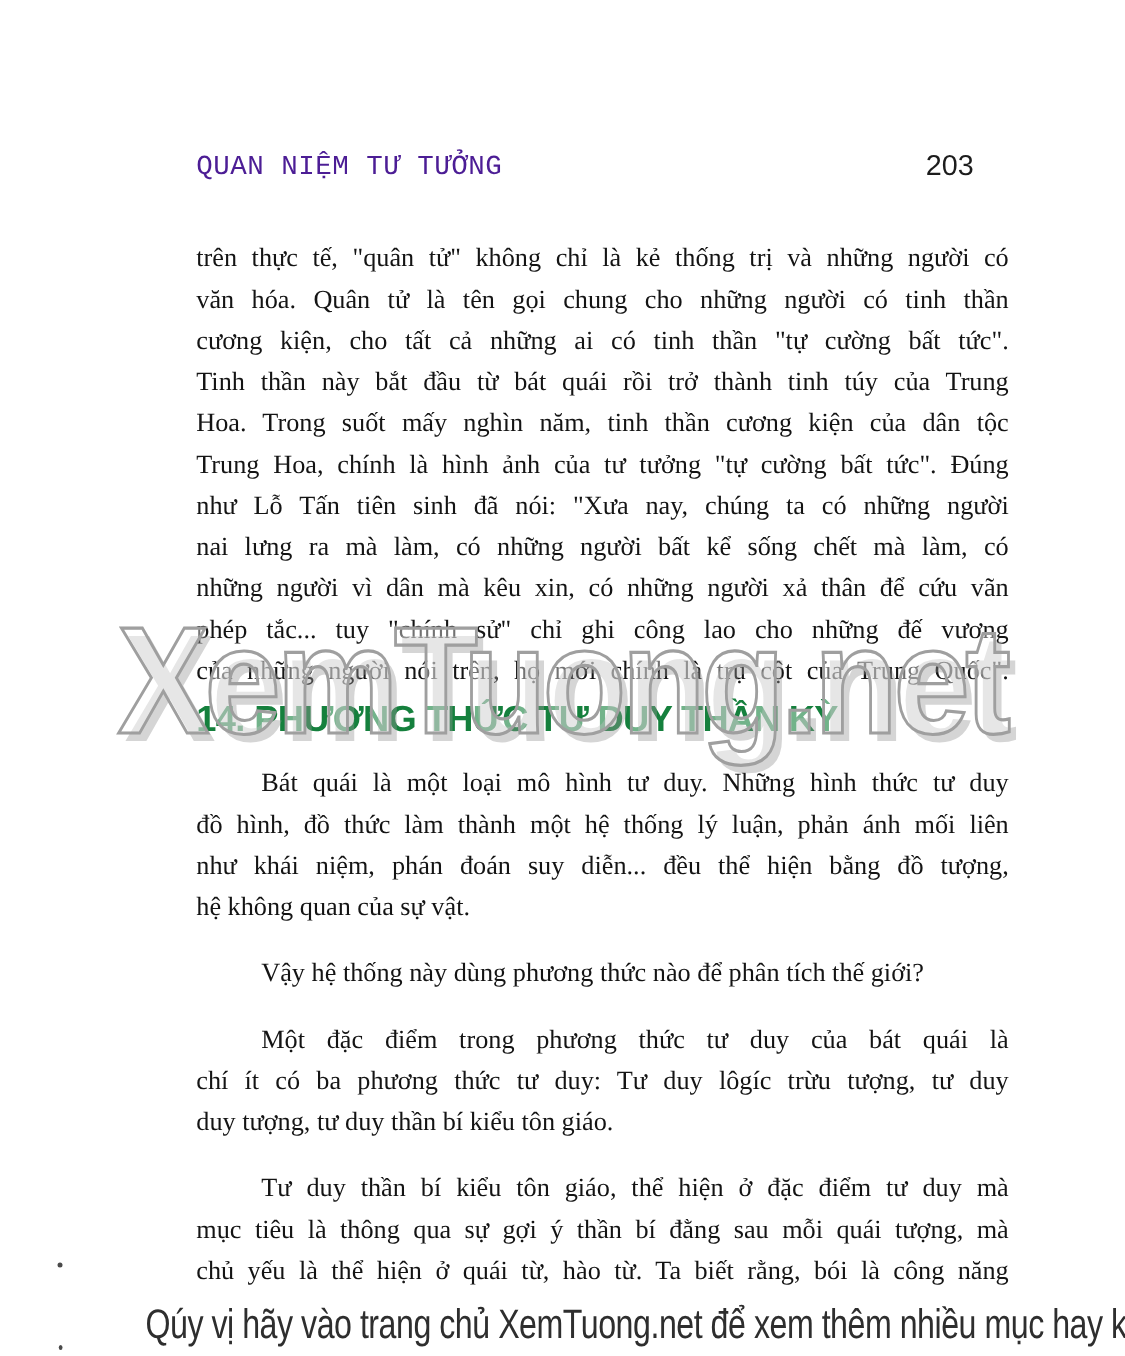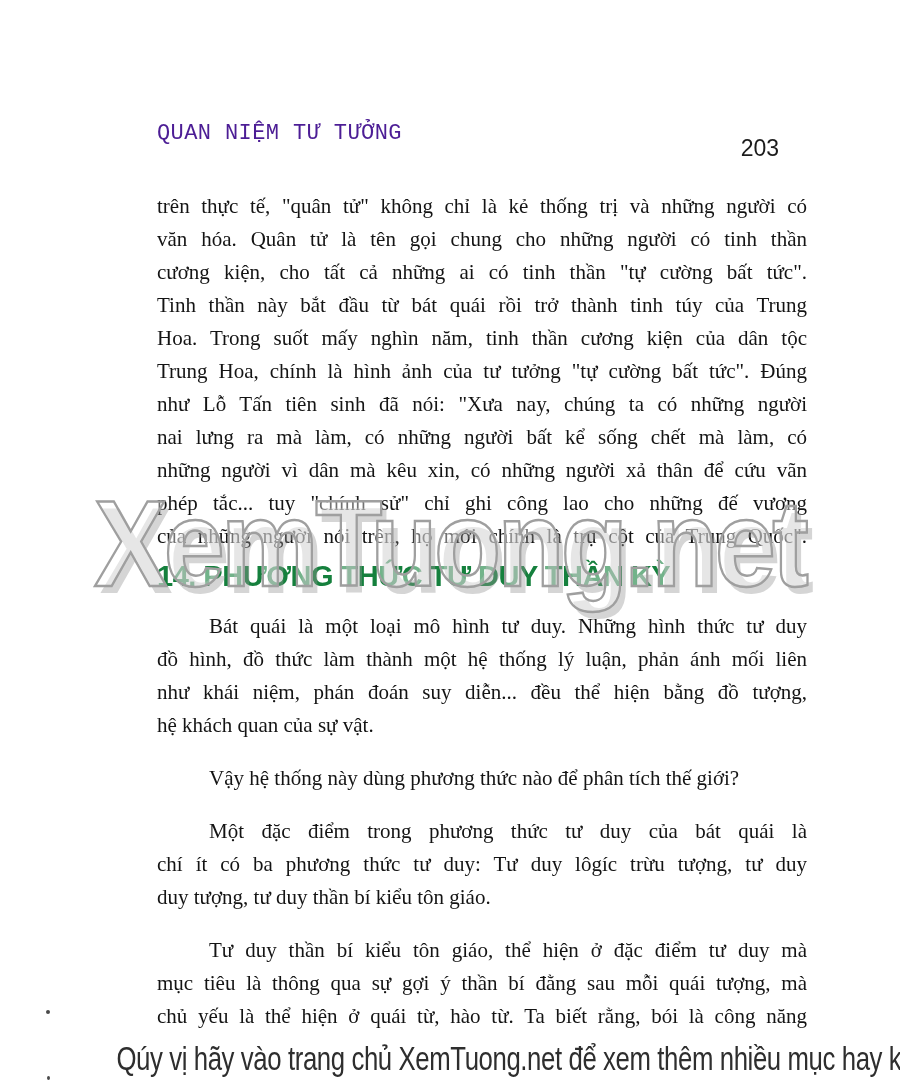--- a/index.html
+++ b/index.html
@@ -18,21 +18,21 @@
     top: 119px; left: 157px;
     width: 650px; height: 30px;
     font-family: "Liberation Sans", sans-serif;
     z-index: 2;
   }
   .running-title {
     position: absolute; left: 0; top: 2px;
     font-size: 22px; letter-spacing: 0.4px; color: #4c1d95; font-family: Liberation Mono, monospace;
   }
   .page-number {
-    position: absolute; right: 28px; top: 16px;
+    position: absolute; right: 28px; top: 0;
     font-size: 23px; color: #1c1c1c;
   }
   
   .content {
     position: absolute;
     top: 190px; left: 157px; width: 650px;
     z-index: 2;
   }
   .line {
     font-size: 21px;
@@ -119,21 +119,21 @@
         <div class="line">nai lưng ra mà làm, có những người bất kể sống chết mà làm, có</div>
         <div class="line">những người vì dân mà kêu xin, có những người xả thân để cứu vãn</div>
         <div class="line">phép tắc... tuy "chính sử" chỉ ghi công lao cho những đế vương</div>
         <div class="line">của những người nói trên, họ mới chính là trụ cột của Trung Quốc".</div>
       </div>
       <div class="section-heading">14. PHƯƠNG THỨC TƯ DUY THẦN KỲ</div>
       <div class="paragraph">
         <div class="line indent">Bát quái là một loại mô hình tư duy. Những hình thức tư duy</div>
         <div class="line">đồ hình, đồ thức làm thành một hệ thống lý luận, phản ánh mối liên</div>
         <div class="line">như khái niệm, phán đoán suy diễn... đều thể hiện bằng đồ tượng,</div>
-        <div class="line no-just">hệ khách quan của sự vật.</div>
+        <div class="line no-just">hệ không quan của sự vật.</div>
       </div>
       <div class="paragraph">
         <div class="line indent no-just">Vậy hệ thống này dùng phương thức nào để phân tích thế giới?</div>
       </div>
       <div class="paragraph">
         <div class="line indent">Một đặc điểm trong phương thức tư duy của bát quái là</div>
         <div class="line">chí ít có ba phương thức tư duy: Tư duy lôgíc trừu tượng, tư duy</div>
         <div class="line no-just">duy tượng, tư duy thần bí kiểu tôn giáo.</div>
       </div>
       <div class="paragraph">

